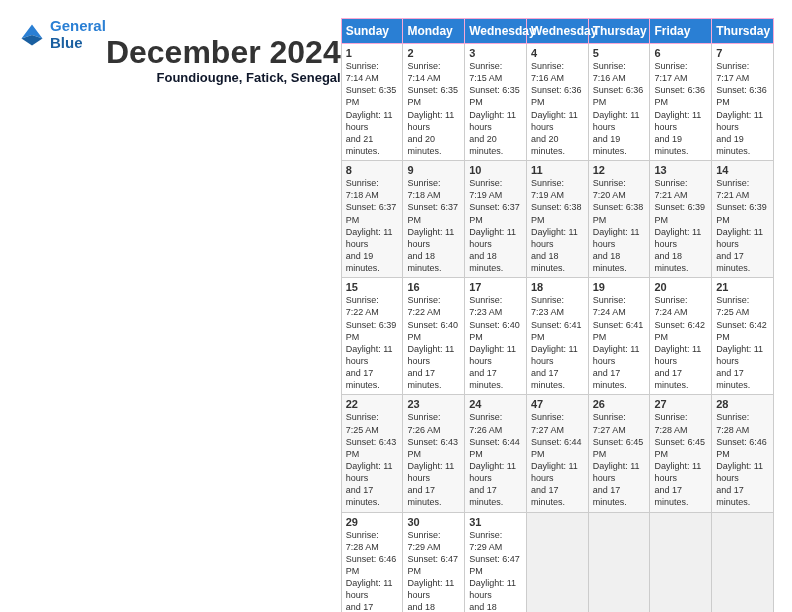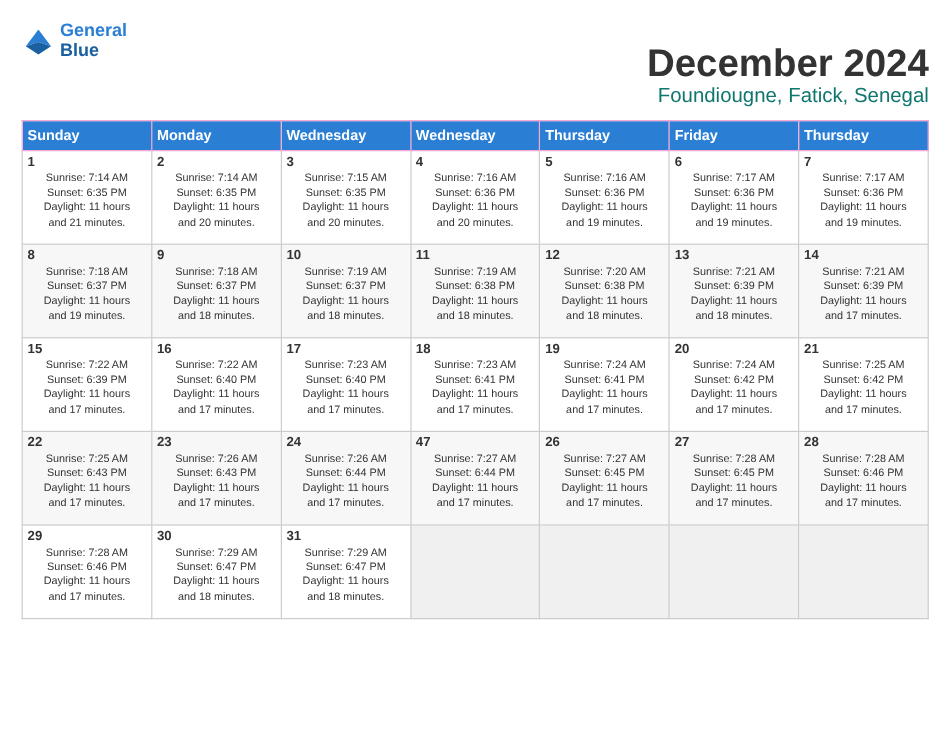--- a/index.html
+++ b/index.html
@@ -8,21 +8,21 @@
       background: #fff;
       width: 792px;
       height: 612px;
       overflow: hidden;
     }
     .page {
       width: 792px;
       height: 432px;
       padding: 18px 18px 12px 18px;
       display: flex;
-      flex-direction: column;
+      flex-direction: row;
     }
     .header {
       display: flex;
       justify-content: space-between;
       align-items: flex-start;
       margin-bottom: 10px;
     }
     .logo {
       display: flex;
       align-items: center;
@@ -45,22 +45,23 @@
       text-align: right;
       margin-top: 17px;
     }
     .main-title {
       font-size: 32px;
       font-weight: bold;
       color: #333;
       line-height: 1.1;
     }
     .subtitle {
-      font-size: 17px;
-      color: #0f766e;
+      font-size: 13px;
+      color: #0f172a;
+      font-weight: bold;
     }
     .calendar {
       flex: 1;
       border: 1px solid #ccc;
       border-collapse: collapse;
       width: 100%;
       table-layout: fixed;
     }
     .calendar th {
       background: #2a7fd4;
@@ -89,21 +90,20 @@
     .day-num {
       font-size: 11px;
       font-weight: bold;
       display: block;
       margin-bottom: 1px;
     }
     .day-info {
       font-size: 9px;
       color: #333;
       line-height: 1.35;
-      text-align: center;
     }
   </style>
 </head>
 <body>
 
 <div class="page">
   <div class="header">
     <div class="logo">
       <svg class="logo-icon" viewBox="0 0 32 32">
         <polygon points="16,4 28,20 16,16 4,20" fill="#2a7fd4"></polygon>

